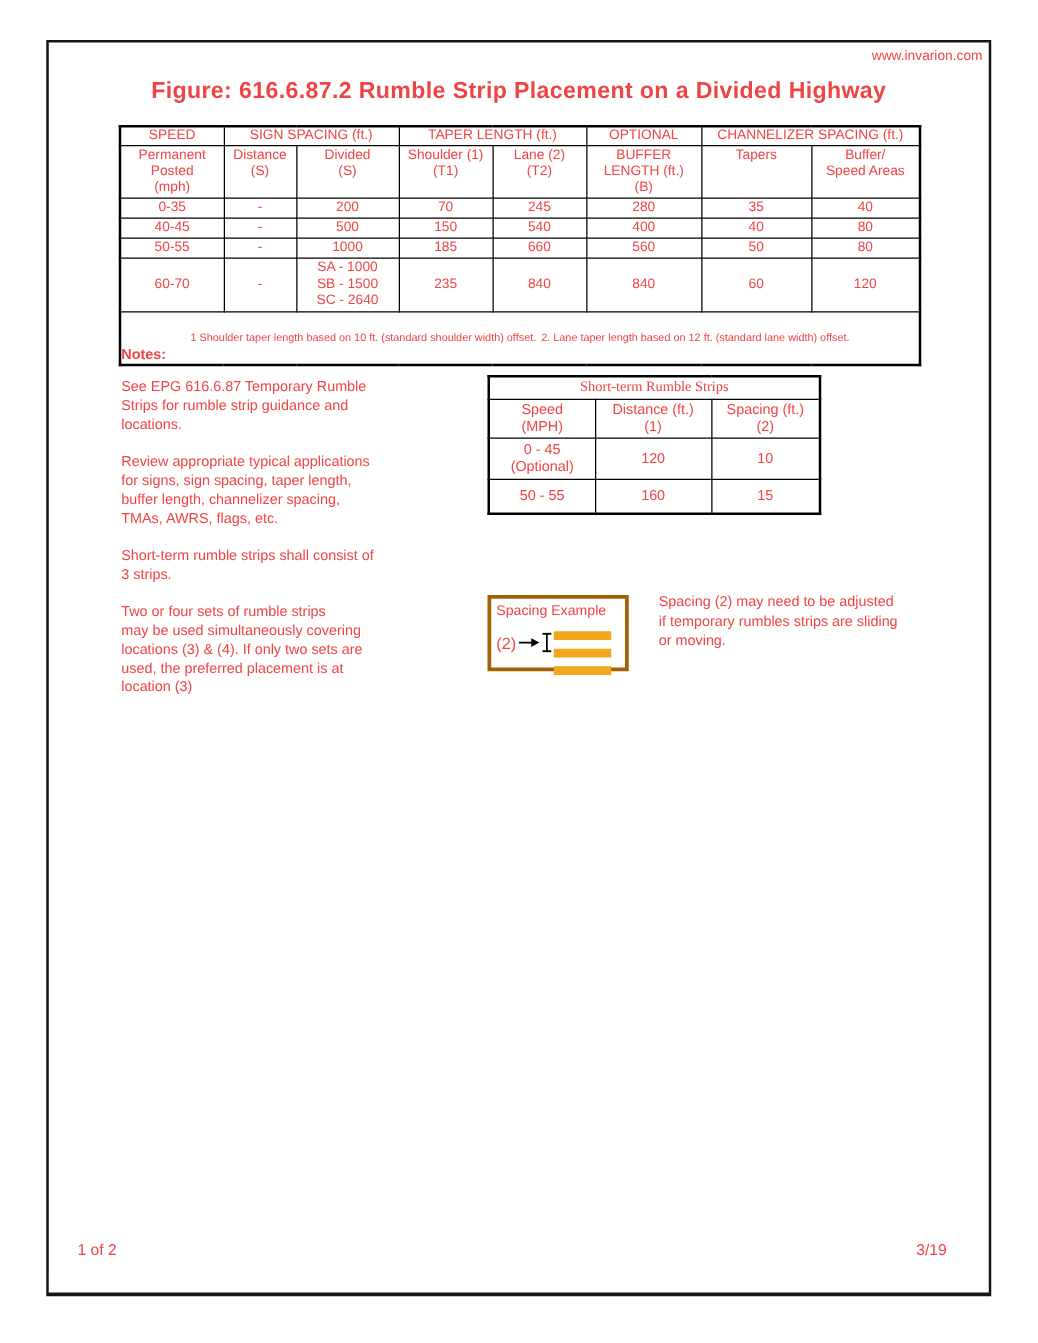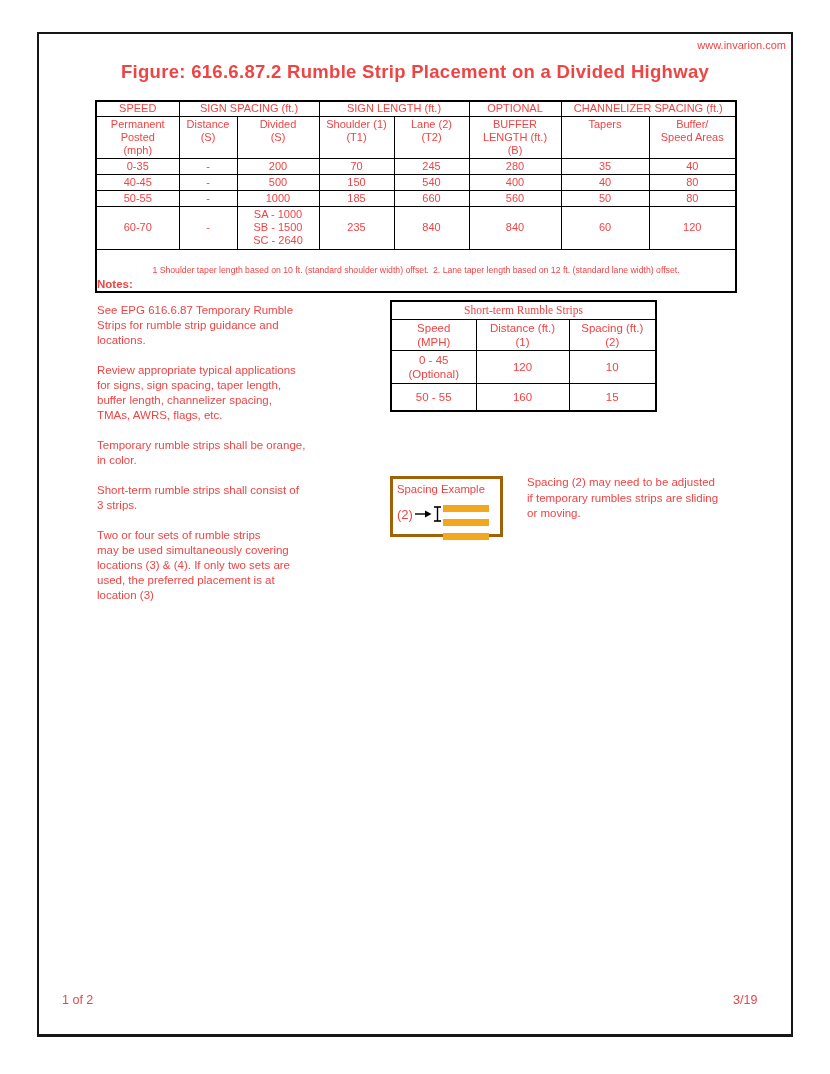--- a/index.html
+++ b/index.html
@@ -154,21 +154,21 @@
       <col style="width:75px">
         <col style="width:75px">
         <col style="width:92px">
       <col style="width:88px">
         <col style="width:87px">
     </colgroup>
     <tbody>
       <tr class="group-row">
         <td>SPEED</td>
         <td colspan="2">SIGN SPACING (ft.)</td>
-        <td colspan="2">SIGN LENGTH (ft.)</td>
+        <td colspan="2">TAPER LENGTH (ft.)</td>
         <td>OPTIONAL</td>
         <td colspan="2">CHANNELIZER SPACING (ft.)</td>
       </tr>
       <tr class="head-row">
         <td>Permanent
 Posted
 (mph)</td>
         <td>Distance
 (S)</td>
         <td>Divided
@@ -239,22 +239,20 @@
 
   <div class="notes">
     <div class="notes-heading">Notes:</div>
     <div class="note-para">See EPG 616.6.87 Temporary Rumble
 Strips for rumble strip guidance and
 locations.</div>
     <div class="note-para">Review appropriate typical applications
 for signs, sign spacing, taper length,
 buffer length, channelizer spacing,
 TMAs, AWRS, flags, etc.</div>
-    <div class="note-para">Temporary rumble strips shall be orange,
-in color.</div>
     <div class="note-para">Short-term rumble strips shall consist of
 3 strips.</div>
     <div class="note-para">Two or four sets of rumble strips
 may be used simultaneously covering
 locations (3) &amp; (4).  If only two sets are
 used, the preferred placement is at
 location (3)</div>
   </div>
 
   <table class="st-table">

